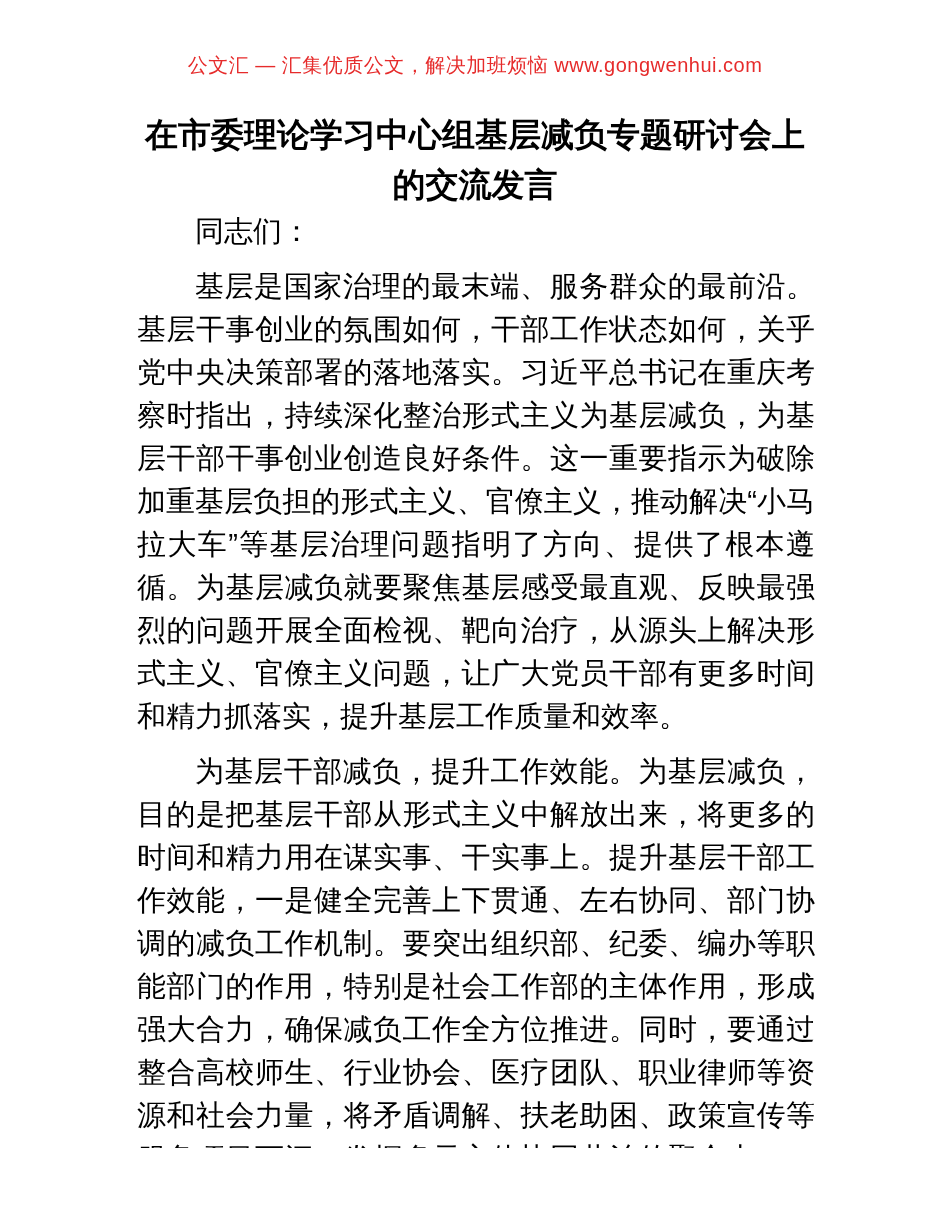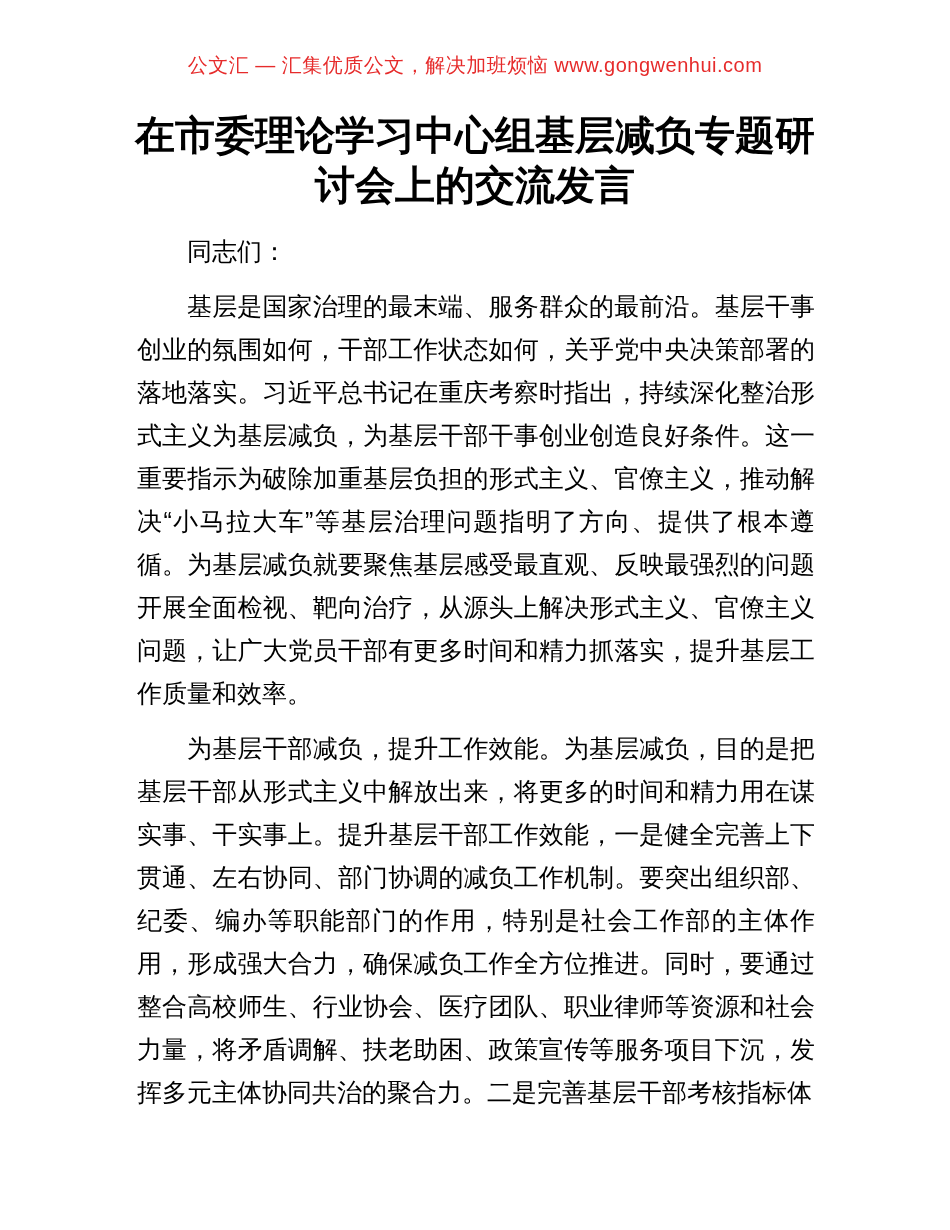--- a/index.html
+++ b/index.html
@@ -20,31 +20,31 @@
     padding-top: 50px;
     text-align: center;
     font-size: 20px;
     line-height: 30px;
     color: #e62b2b;
     letter-spacing: 0.5px;
   }
   .doc-title {
     width: 692px;
     margin: 30px auto 0 auto;
-    font-size: 40px;
+    font-size: 33px;
     font-weight: bold;
     line-height: 50px;
     text-align: center;
     color: #000000;
   }
   .doc-body {
     width: 678px;
     margin-left: 137px;
-    margin-top: 20px;
-    font-size: 25px;
+    margin-top: 0;
+    font-size: 29px;
     line-height: 43px;
     text-align: justify;
     color: #000000;
   }
   .doc-body p {
     margin: 0 0 12px 0;
     text-indent: 2em;
   }
 </style>
 </head>

